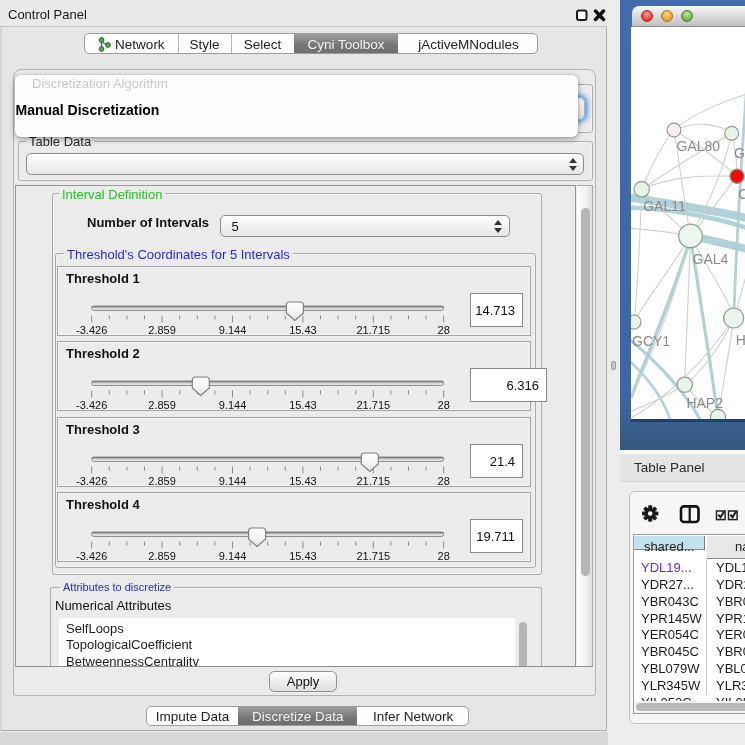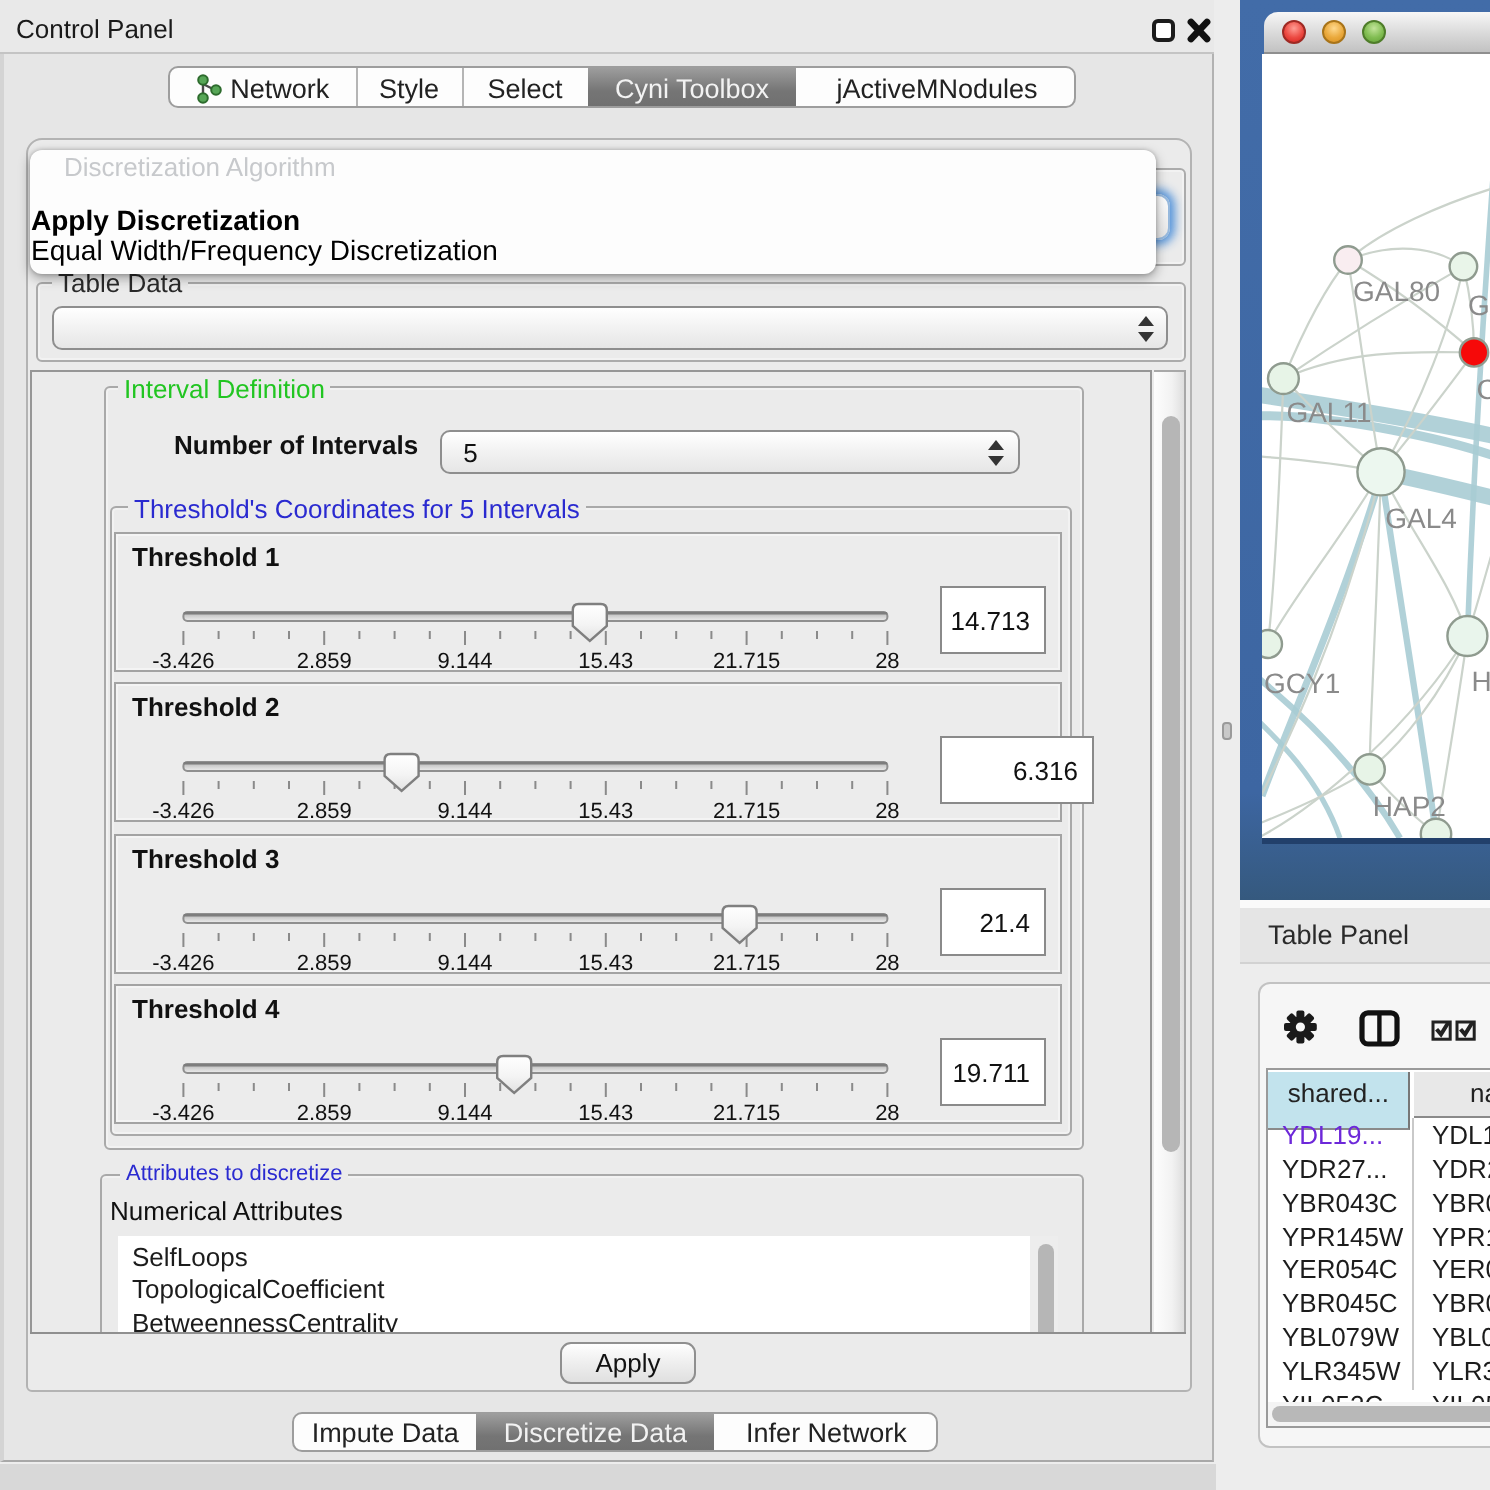--- a/index.html
+++ b/index.html
@@ -261,21 +261,21 @@
 <div class="abs" style="left:50px;top:587px;width:492px;height:80px;border:1px solid #a9a9a9;border-top-left-radius:3px;border-top-right-radius:3px;border-bottom:none;box-shadow:inset 0 1px 0 #f2f2f2"></div>
 <div class="abs" style="left:60px;top:581px;font-size:11px;color:#2a2ad0;background:#ebebeb;padding:0 3px">Attributes to discretize</div>
 <div class="abs" style="left:55px;top:598px;font-size:13px;font-weight:normal;color:#111">Numerical Attributes</div>
 <div class="abs" style="left:59px;top:617.6px;width:456px;height:48.4px;background:#fff;overflow:hidden">
   <div style="padding:3px 0 0 7px;font-size:13px;color:#1c1c1c;line-height:16.8px">SelfLoops<br>TopologicalCoefficient<br>BetweennessCentrality</div>
 </div>
 <div class="abs" style="left:514.6px;top:617.6px;width:14.6px;height:48.4px;background:#ededed"></div>
 <div class="abs" style="left:518.6px;top:622px;width:8.6px;height:44px;background:#b6b6b6;border-radius:4px 4px 0 0"></div>
 <div class="abs" style="left:15px;top:666px;width:578px;height:1px;background:#8f8f8f"></div>
 
-<div class="abs" style="left:280px;top:670.5px;width:68px;height:21px;border:1px solid #8f8f8f;border-radius:5.5px;background:linear-gradient(#fefefe,#eeeeee 50%,#e0e0e0);text-align:center;font-size:13px;color:#111;line-height:20px">Apply</div>
+<div class="abs" style="left:269px;top:670.5px;width:68px;height:21px;border:1px solid #8f8f8f;border-radius:5.5px;background:linear-gradient(#fefefe,#eeeeee 50%,#e0e0e0);text-align:center;font-size:13px;color:#111;line-height:20px">Apply</div>
 
 <div class="abs" style="left:145.6px;top:705.8px;width:323px;height:20px;background:#fdfdfd;border:1px solid #9d9d9d;border-radius:5px;overflow:hidden">
   <div class="abs" style="left:91.6px;top:0;width:119px;height:20px;background:linear-gradient(#9d9d9d,#757575 55%,#6f6f6f)"></div>
   <div class="abs" style="left:0;top:2.5px;width:92px;text-align:center;font-size:13.5px;color:#222">Impute Data</div>
   <div class="abs" style="left:91.6px;top:2.5px;width:119px;text-align:center;font-size:13.5px;color:#f2f2f2">Discretize Data</div>
   <div class="abs" style="left:210.6px;top:2.5px;width:112px;text-align:center;font-size:13.5px;color:#222">Infer Network</div>
 </div>
 <div class="abs" style="left:0;top:732px;width:608px;height:13px;background:#d8d8d8"></div>
 
 <div class="abs" style="left:611px;top:361px;width:5px;height:9px;background:#c9c9c9;border:1px solid #9a9a9a;border-radius:2px"></div>
@@ -361,21 +361,21 @@
   <line x1="48.7" y1="2" x2="48.7" y2="17" stroke="#111" stroke-width="2.2"></line>
   <g stroke="#222" fill="none">
     <rect x="75.5" y="6" width="8.6" height="8.6" stroke-width="1.5"></rect>
     <path d="M77.3,9.6 l2.2,2.6 l3.6,-5.8" stroke-width="2"></path>
     <rect x="87.5" y="6" width="8.6" height="8.6" stroke-width="1.5"></rect>
     <path d="M89.3,9.6 l2.2,2.6 l3.6,-5.8" stroke-width="2"></path>
   </g>
 </svg>
 
 <div class="abs" style="left:633px;top:534.4px;width:125px;height:178.5px;background:#fff;border:1px solid #9a9a9a;border-right:none"></div>
-<div class="abs" style="left:633.9px;top:535.7px;width:71.6px;height:29px;background:#c2e3ed;border-right:1px solid #777;border-bottom:1px solid #8a8a8a;text-align:center;font-size:13px;color:#222;line-height:22px">shared...</div>
+<div class="abs" style="left:633.9px;top:535.7px;width:71.6px;height:14px;background:#c2e3ed;border-right:1px solid #777;border-bottom:1px solid #8a8a8a;text-align:center;font-size:13px;color:#222;line-height:22px">shared...</div>
 <div class="abs" style="left:706.5px;top:535.7px;width:40px;height:22.9px;background:#e8e8e8;border-bottom:1px solid #8a8a8a;font-size:13px;color:#222;line-height:22px;padding-left:28.5px">na</div>
 <div class="abs" style="left:705.5px;top:558.6px;width:1px;height:136px;background:#c9c9c9"></div>
 <div style="position:absolute;left:641px;top:560.1px;font-size:13px;color:#6d28d9">YDL19...</div>
 <div style="position:absolute;left:716px;top:560.1px;font-size:13px;color:#1c1c1c">YDL194W</div>
 <div style="position:absolute;left:641px;top:576.9px;font-size:13px;color:#1c1c1c">YDR27...</div>
 <div style="position:absolute;left:716px;top:576.9px;font-size:13px;color:#1c1c1c">YDR277C</div>
 <div style="position:absolute;left:641px;top:593.7px;font-size:13px;color:#1c1c1c">YBR043C</div>
 <div style="position:absolute;left:716px;top:593.7px;font-size:13px;color:#1c1c1c">YBR043C</div>
 <div style="position:absolute;left:641px;top:610.5px;font-size:13px;color:#1c1c1c">YPR145W</div>
 <div style="position:absolute;left:716px;top:610.5px;font-size:13px;color:#1c1c1c">YPR145W</div>
@@ -389,15 +389,14 @@
 <div style="position:absolute;left:716px;top:677.7px;font-size:13px;color:#1c1c1c">YLR345W</div>
 <div style="position:absolute;left:641px;top:694.5px;font-size:13px;color:#1c1c1c">YIL052C</div>
 <div style="position:absolute;left:716px;top:694.5px;font-size:13px;color:#1c1c1c">YIL052C</div>
 
 <div class="abs" style="left:634px;top:700.8px;width:111px;height:12.2px;background:#f4f4f4"></div>
 <div class="abs" style="left:636px;top:702.7px;width:120px;height:8.8px;background:#b8b8b8;border-radius:4.5px"></div>
 <div class="abs" style="left:633px;top:712.9px;width:112px;height:1px;background:#9a9a9a"></div>
 
 <div class="abs" style="left:14.5px;top:75px;width:563px;height:61.5px;background:#fdfdfd;border-radius:6px;box-shadow:0 2px 6px rgba(0,0,0,0.35),0 0 2px rgba(0,0,0,0.2)">
   <div class="abs" style="left:17.5px;top:1px;font-size:13px;color:#c7c9cc">Discretization Algorithm</div>
-  <div class="abs" style="left:1px;top:26.5px;font-size:14px;font-weight:bold;color:#000">Apply Discretization</div>
-  <div class="abs" style="left:1px;top:42px;font-size:14px;color:#000">Equal Width/Frequency Discretization</div>
+  <div class="abs" style="left:1px;top:26.5px;font-size:14px;font-weight:bold;color:#000">Manual Discretization</div>
 </div>
 
 </body></html>

